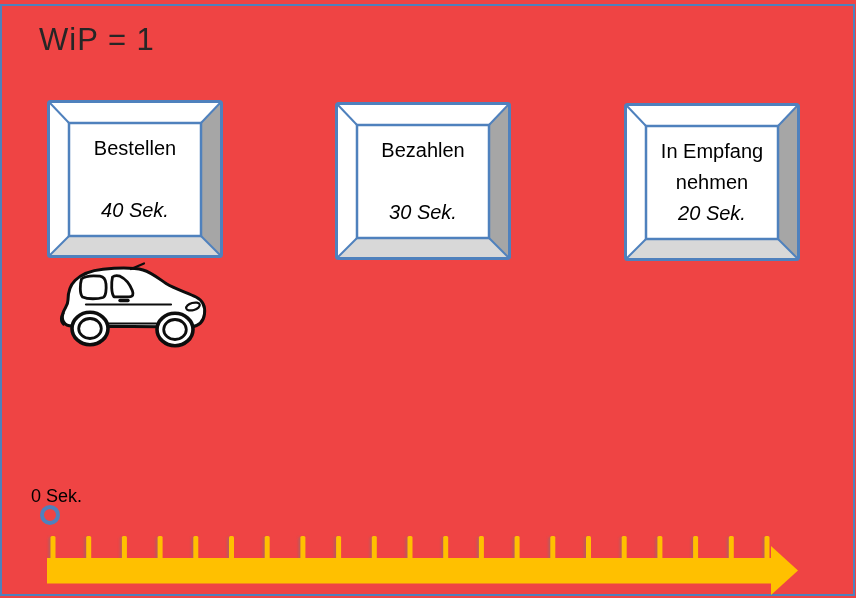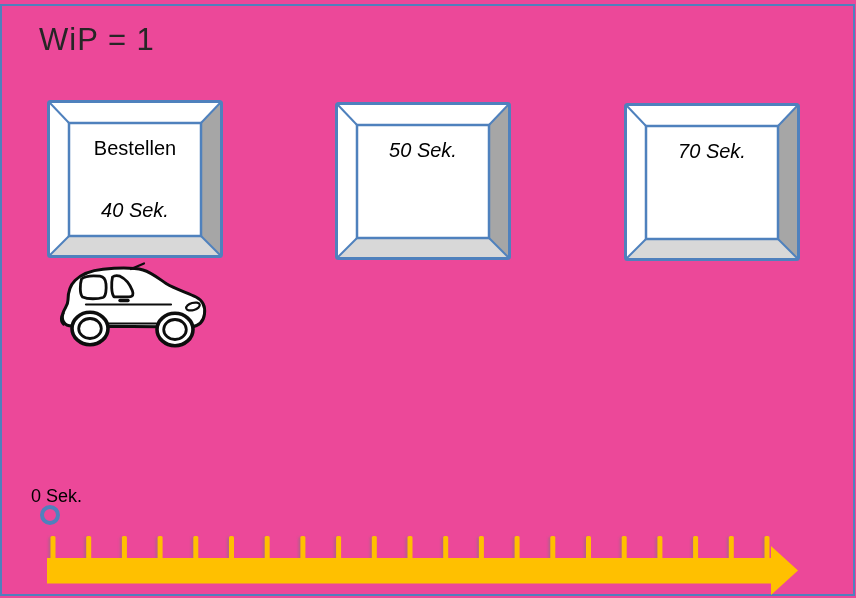--- a/index.html
+++ b/index.html
@@ -8,21 +8,21 @@
     --bevel-side:#A6A6A6;
     --bevel-bottom:#D8D8D8;
     --ink:#000000;
   }
   *{margin:0;padding:0;box-sizing:border-box;}
   html,body{background:#ffffff;}
   body{font-family:"Liberation Sans", sans-serif;}
   .stage{
     position:relative;
     width:856px;height:598px;
-    background:#ec4899;
+    background:#ef4444;
     overflow:hidden;
   }
   .slide-border{
     position:absolute;
     left:0px;top:4px;right:1px;bottom:2px;
     border:2px solid var(--accent);
     pointer-events:none;
   }
   .slide-title{
     position:absolute;
@@ -129,39 +129,41 @@
       <polygon class="bevel-right" points="173,3 154,23 154,136 173,155"></polygon>
       <polygon class="bevel-bottom" points="3,155 22,136 154,136 173,155"></polygon>
       <line class="bevel-line" x1="3" y1="3" x2="22" y2="23"></line>
       <line class="bevel-line" x1="173" y1="3" x2="154" y2="23"></line>
       <line class="bevel-line" x1="3" y1="155" x2="22" y2="136"></line>
       <line class="bevel-line" x1="173" y1="155" x2="154" y2="136"></line>
       <rect class="inner-rect" x="22" y="23" width="132" height="113"></rect>
       <rect class="outer-rect" x="1.5" y="1.5" width="173" height="155" rx="2"></rect>
     </svg>
     <div class="station-text">
-      <div class="station-duration">50 Sek.</div>
+      <div class="station-title">Bezahlen</div>
+      <div class="station-duration">30 Sek.</div>
     </div>
   </div>
 
   <div class="station" style="left:624px;top:103px;">
     <svg width="176" height="158" viewBox="0 0 176 158">
       <polygon class="bevel-top" points="3,3 173,3 154,23 22,23"></polygon>
       <polygon class="bevel-left" points="3,3 22,23 22,136 3,155"></polygon>
       <polygon class="bevel-right" points="173,3 154,23 154,136 173,155"></polygon>
       <polygon class="bevel-bottom" points="3,155 22,136 154,136 173,155"></polygon>
       <line class="bevel-line" x1="3" y1="3" x2="22" y2="23"></line>
       <line class="bevel-line" x1="173" y1="3" x2="154" y2="23"></line>
       <line class="bevel-line" x1="3" y1="155" x2="22" y2="136"></line>
       <line class="bevel-line" x1="173" y1="155" x2="154" y2="136"></line>
       <rect class="inner-rect" x="22" y="23" width="132" height="113"></rect>
       <rect class="outer-rect" x="1.5" y="1.5" width="173" height="155" rx="2"></rect>
     </svg>
     <div class="station-text">
-      <div class="station-duration">70 Sek.</div>
+      <div class="station-title">In Empfang nehmen</div>
+      <div class="station-duration">20 Sek.</div>
     </div>
   </div>
 
   <svg class="car" width="150" height="90" viewBox="0 0 150 90">
     <path class="body" d="M 14 64
       C 6 64 3 58 5 51
       C 6.5 46 10 44 10 38
       C 10 30 11.5 24 17 18.5
       C 22 13.5 32 8.5 45 7.2
       C 58 6 75 5.4 85 8

